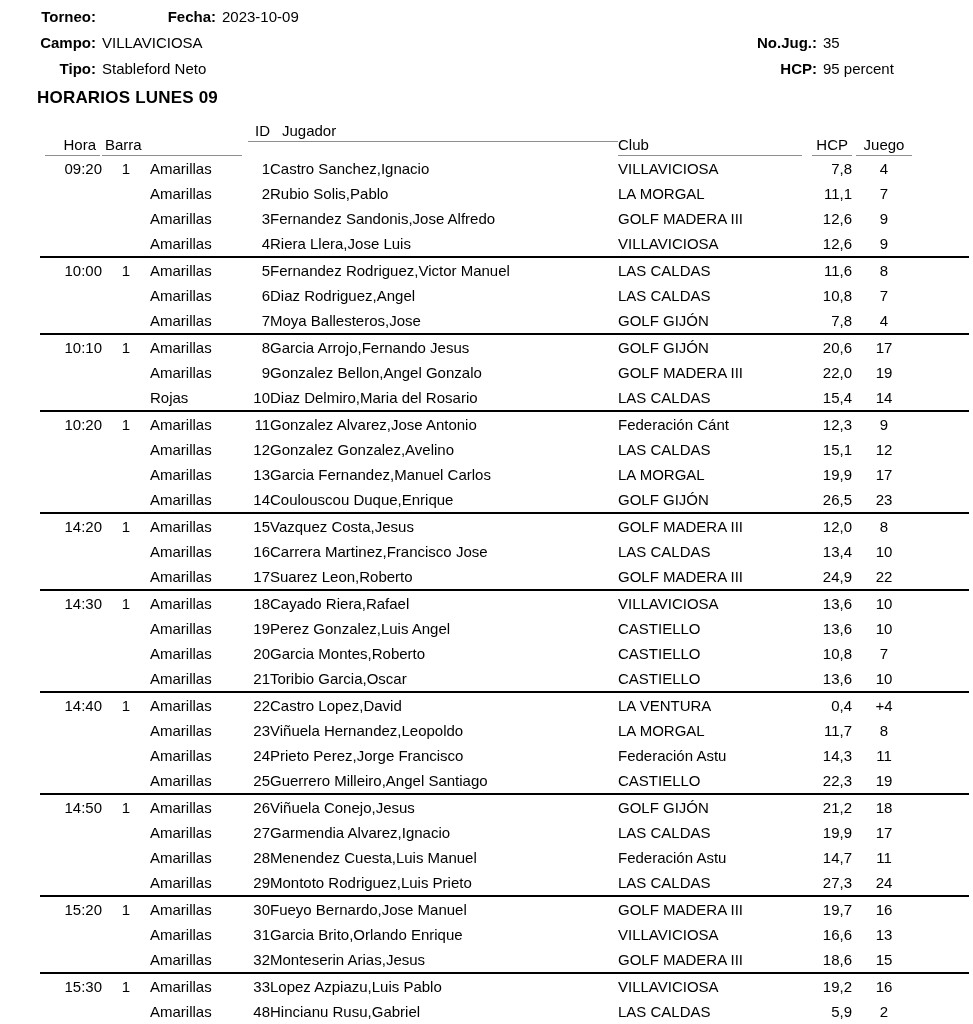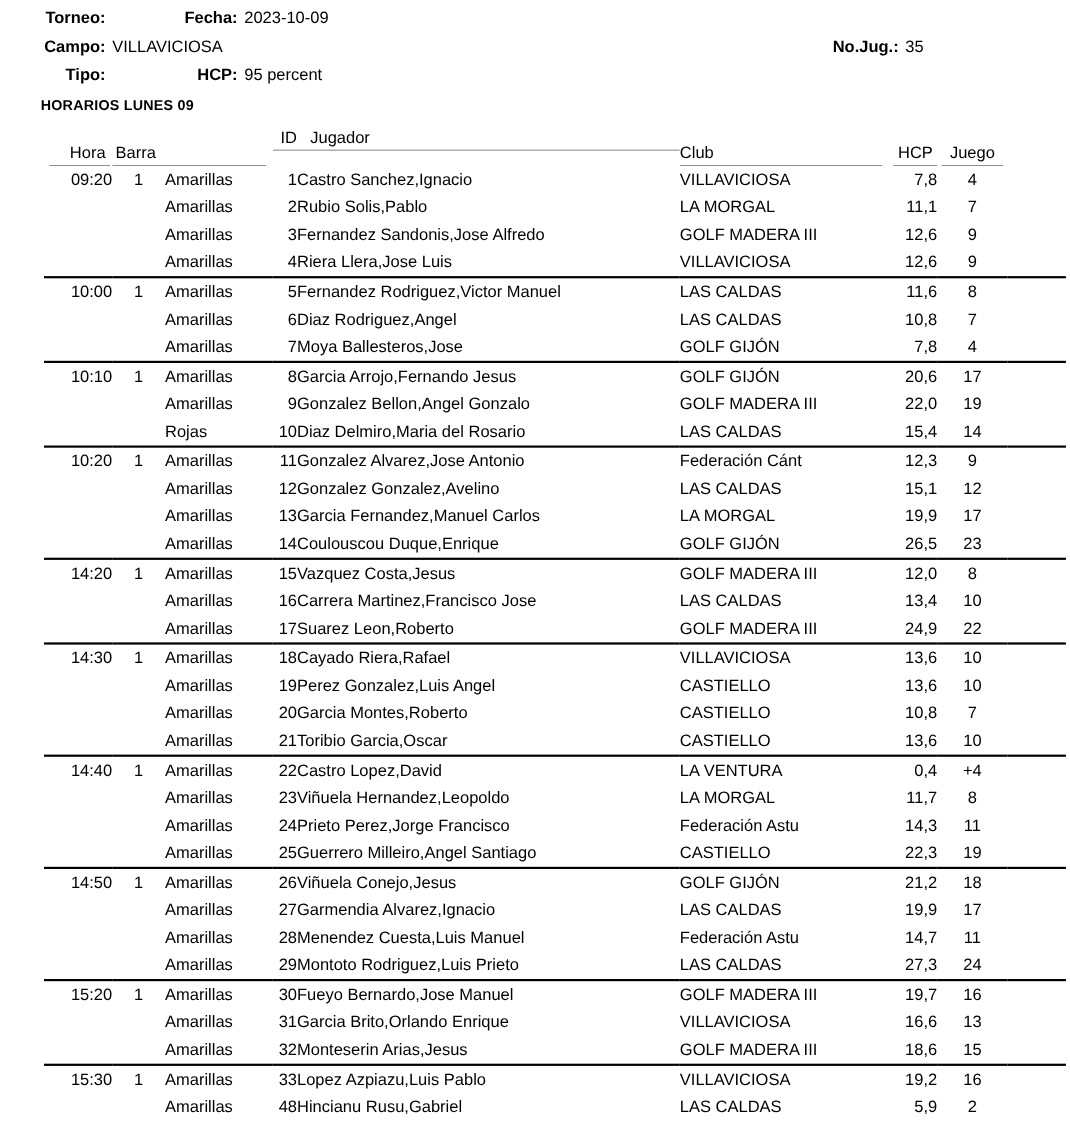--- a/index.html
+++ b/index.html
@@ -42,21 +42,21 @@
     font-weight: bold;
     flex: 0 0 auto;
   }
   .meta-rvalue {
     width: 154px;
     margin-left: 6px;
     flex: 0 0 auto;
   }
   
   .section-title {
-    font-size: 13px;
+    font-size: 17px;
     font-weight: bold;
     margin: 11px 0 14px 37px;
     letter-spacing: 0.2px;
   }
   
   table.schedule {
     border-collapse: collapse;
     table-layout: fixed;
     margin-left: 40px;
     width: 929px;
@@ -106,20 +106,21 @@
       <span class="meta-rvalue">2023-10-09</span>
     </div>
     <div class="meta-row">
       <span class="meta-label">Campo:</span>
       <span class="meta-value">VILLAVICIOSA</span>
       <span class="meta-rlabel">No.Jug.:</span>
       <span class="meta-rvalue">35</span>
     </div>
     <div class="meta-row">
       <span class="meta-label">Tipo:</span>
+      <span class="meta-value">Stableford Neto</span>
       <span class="meta-rlabel">HCP:</span>
       <span class="meta-rvalue">95 percent</span>
     </div>
   </div>
 
   <div class="section-title">HORARIOS LUNES 09</div>
 
   <table class="schedule" id="schedule-table">
     <colgroup>
       <col style="width:62px">

